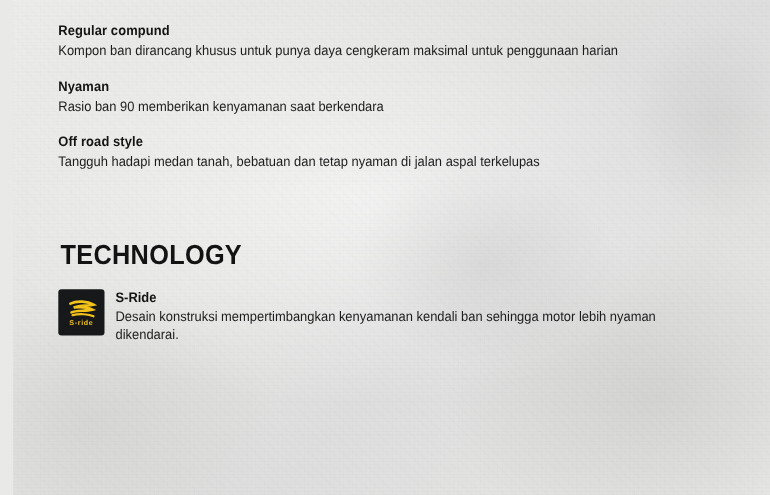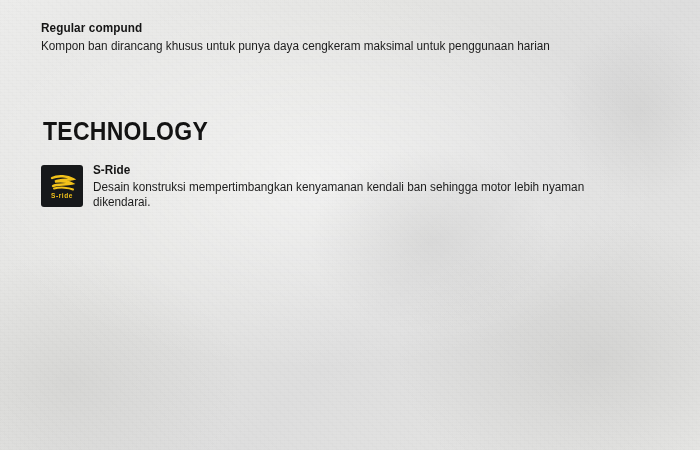--- a/index.html
+++ b/index.html
@@ -17,20 +17,21 @@
   .page {
     position: absolute;
     inset: 0;
     background:
       radial-gradient(ellipse 70% 60% at 45% 40%, rgba(255,255,255,0.55) 0%, rgba(255,255,255,0) 70%),
       radial-gradient(ellipse 40% 45% at 85% 80%, rgba(180,180,178,0.35) 0%, rgba(180,180,178,0) 70%),
       radial-gradient(ellipse 35% 40% at 10% 85%, rgba(185,185,183,0.30) 0%, rgba(185,185,183,0) 70%),
       linear-gradient(135deg, #ececeb 0%, #e4e4e2 35%, #dedede 60%, #e8e8e6 100%);
     padding: 11px;
     box-sizing: border-box;
+    margin-left: 12px;
   }
   
   .grain {
     position: absolute;
     inset: 0;
     pointer-events: none;
     opacity: 0.30;
     background-image:
       repeating-linear-gradient(0deg, rgba(0,0,0,0.030) 0px, rgba(0,0,0,0.030) 1px, rgba(255,255,255,0.0) 1px, rgba(255,255,255,0.0) 3px),
       repeating-linear-gradient(90deg, rgba(0,0,0,0.025) 0px, rgba(0,0,0,0.025) 1px, rgba(255,255,255,0.0) 1px, rgba(255,255,255,0.0) 4px),
@@ -83,21 +84,21 @@
     font-weight: bold;
     color: #131313;
     letter-spacing: 0.3px;
     margin: 62px 0 16px 2px;
     transform: scaleX(0.92);
     transform-origin: left center;
   }
 
   .tech-item {
     display: flex;
-    align-items: center;
+    align-items: flex-start;
     margin-bottom: 17px;
   }
   .tech-icon {
     width: 42px;
     height: 42px;
     flex: 0 0 42px;
     background: #16181a;
     border-radius: 3px;
     margin-right: 10px;
     position: relative;
@@ -135,21 +136,29 @@
   <div class="smudge1"></div>
   <div class="smudge2"></div>
 
   <div class="content">
 
     <div class="feature">
       <p class="feature-title">Regular compund</p>
       <p class="feature-desc">Kompon ban dirancang khusus untuk punya daya cengkeram maksimal untuk penggunaan harian</p>
     </div>
 
+    <div class="feature">
+      <p class="feature-title">Nyaman</p>
+      <p class="feature-desc">Rasio ban 90 memberikan kenyamanan saat berkendara</p>
+    </div>
 
+    <div class="feature">
+      <p class="feature-title">Off road style</p>
+      <p class="feature-desc">Tangguh hadapi medan tanah, bebatuan dan tetap nyaman di jalan aspal terkelupas</p>
+    </div>
 
     <h2 class="tech-heading">TECHNOLOGY</h2>
 
     <div class="tech-item">
       <div class="tech-icon">
         <svg width="40" height="40" viewBox="0 0 40 40" aria-hidden="true">
           <path d="M10 12 C16 9, 26 10, 31 13 C26 14, 18 13.5, 13 15.5 C18 15, 26 15.5, 30 17.5 C24 19, 15 18, 11 20" fill="none" stroke="#f2c21a" stroke-width="2.4" stroke-linecap="round"></path>
           <path d="M12 22.5 C18 21, 27 21.5, 31 23.5" fill="none" stroke="#f2c21a" stroke-width="2" stroke-linecap="round"></path>
           <text x="20" y="31.5" font-family="'Liberation Sans', sans-serif" font-size="6.5" font-weight="bold" fill="#f2c21a" text-anchor="middle" letter-spacing="0.6">S-ride</text>
         </svg>

